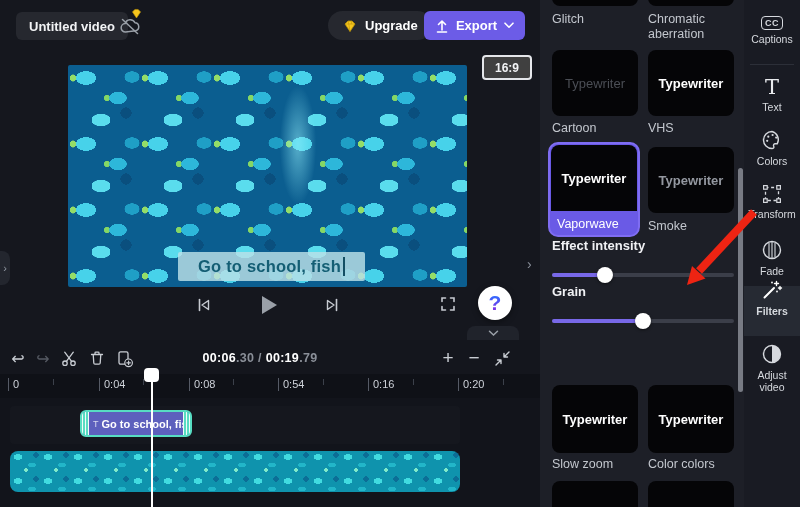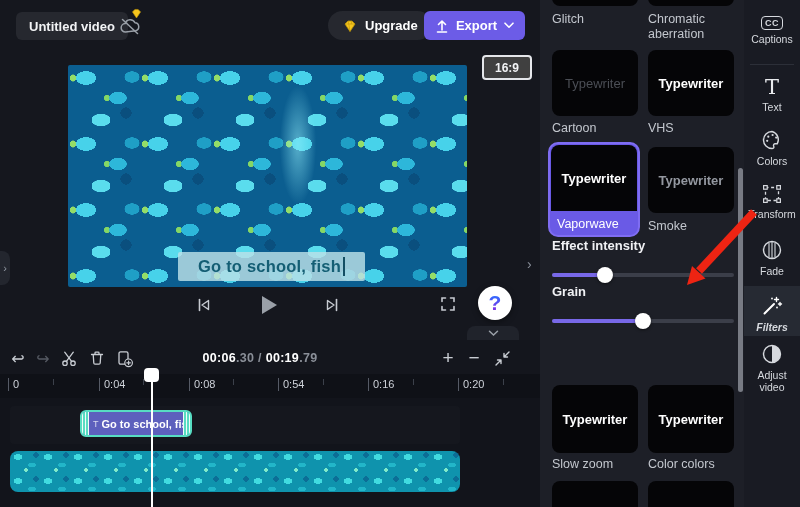--- a/index.html
+++ b/index.html
@@ -373,21 +373,21 @@
     </div>
 
     <div class="side-item" style="top:238px;">
       <svg width="24" height="24" viewBox="0 0 24 24">
         <circle cx="12" cy="12" r="8.5" fill="none" stroke="#d6d9de" stroke-width="1.4"></circle>
         <path d="M9 5 V19 M12 3.6 V20.4 M15 5 V19" stroke="#d6d9de" stroke-width="1.1"></path>
       </svg>
       <div class="side-label">Fade</div>
     </div>
 
-    <div class="side-item" style="top:294px;font-style:italic;">
+    <div class="side-item" style="top:278px;">
       <svg width="24" height="24" viewBox="0 0 24 24">
         <path d="M4.5 19.5 L14 10" stroke="#fff" stroke-width="2" stroke-linecap="round"></path>
         <path d="M16.5 3.5 V7.5 M14.5 5.5 H18.5 M20 8.5 V11.5 M18.5 10 H21.5" stroke="#fff" stroke-width="1.4" stroke-linecap="round"></path>
         <circle cx="17" cy="13.5" r="0.9" fill="#fff"></circle>
           <circle cx="12" cy="4.5" r="0.9" fill="#fff"></circle>
       </svg>
       <div class="side-label" style="font-weight:bold;">Filters</div>
     </div>
 
     <div class="side-item" style="top:342px;">

